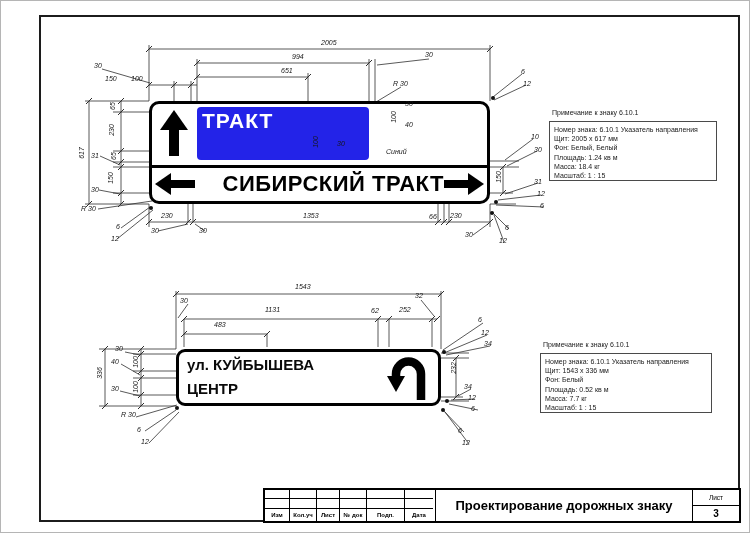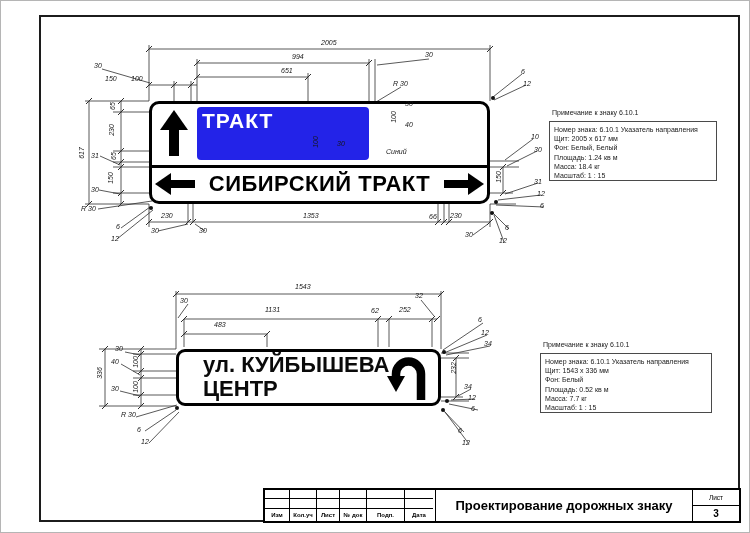--- a/index.html
+++ b/index.html
@@ -13,22 +13,22 @@
   
   .plate{position:absolute;background:#fff;border:3px solid #000;border-radius:10px;box-sizing:border-box;}
   .plate1{left:148px;top:100px;width:341px;height:103px;}
   .plate2{left:175px;top:348px;width:265px;height:57px;border-radius:9px;}
   .sep{position:absolute;left:0;right:0;top:61px;height:3px;background:#000;}
   .arrow-up{position:absolute;left:8px;top:6px;}
   .blue-rect{position:absolute;left:45px;top:3px;width:172px;height:53px;background:var(--sign_blue,#2222e6);
              border-radius:4px;color:#fff;font-weight:bold;font-size:21px;line-height:25px;
              letter-spacing:1px;padding:1px 0 0 5px;box-sizing:border-box;white-space:nowrap;}
   .panel2{position:absolute;left:3px;right:3px;top:66px;height:28px;display:flex;align-items:center;}
-  .street{flex:1;text-align:center;font-weight:bold;font-size:22px;letter-spacing:0.5px;color:#000;white-space:nowrap;}
-  .s2text{position:absolute;left:24px;top:1px;color:#0a0a0a;font-weight:bold;font-size:22px;line-height:24px;white-space:nowrap;}
+  .street{flex:1;text-align:right;font-weight:bold;font-size:22px;letter-spacing:0.5px;color:#000;white-space:nowrap;}
+  .s2text{position:absolute;left:8px;top:1px;color:#0a0a0a;font-weight:bold;font-size:15px;line-height:24px;white-space:nowrap;}
   .uturn{position:absolute;right:8px;top:2px;}
   
   .note-title{position:absolute;font-size:7px;color:#1a1a1a;white-space:nowrap;}
   .note-box{position:absolute;width:168px;height:60px;border:1px solid #4a4a4a;background:#fff;
             padding:3px 4px;box-sizing:border-box;font-size:7px;line-height:9.2px;color:#1a1a1a;white-space:nowrap;}
   
   .tblock{position:absolute;left:262px;top:487px;width:478px;height:35px;border:2px solid #000;box-sizing:border-box;display:flex;background:#fff;}
   .tb-table{display:flex;width:170px;border-right:1.5px solid #000;}
   .tb-col{display:flex;flex-direction:column;border-right:1px solid #000;box-sizing:border-box;}
   .tb-col:last-child{border-right:none;}

